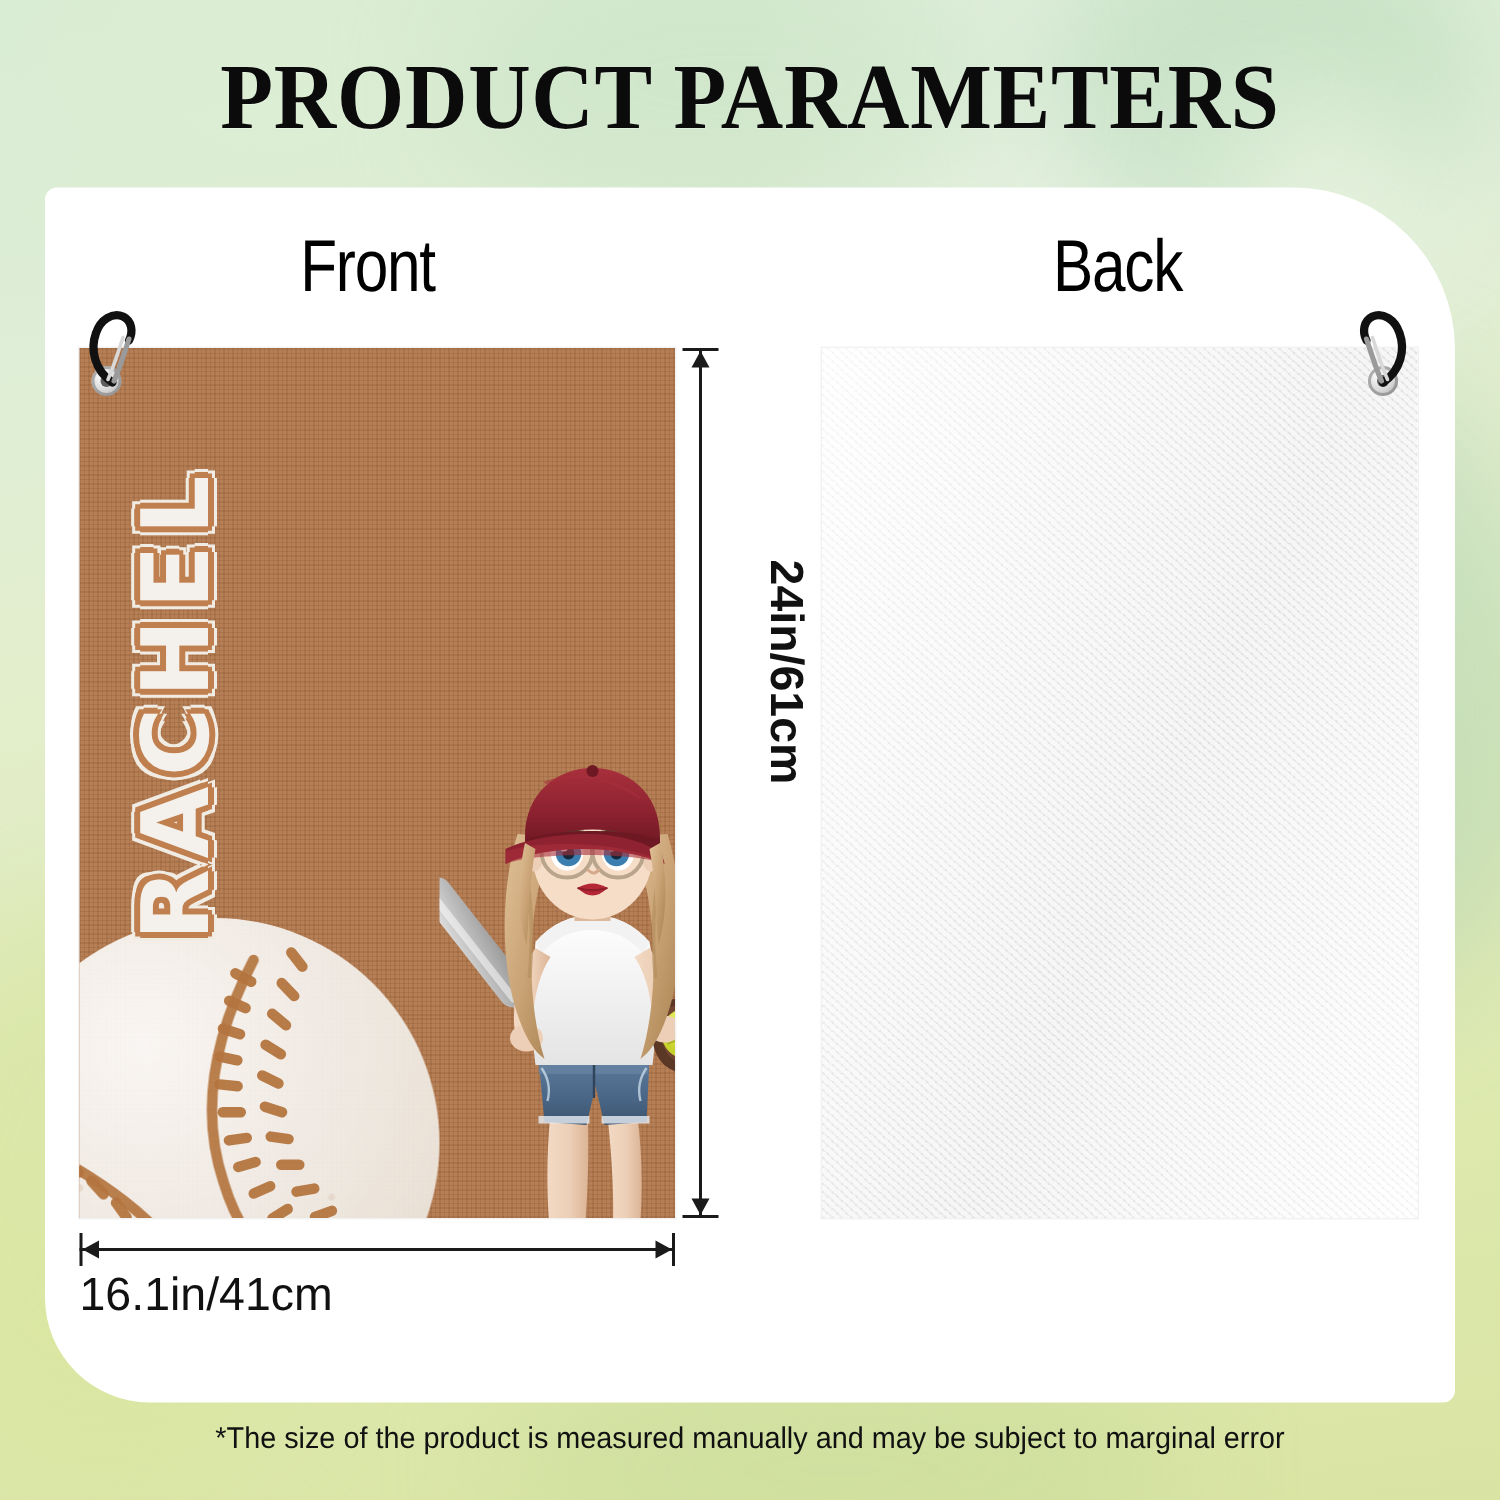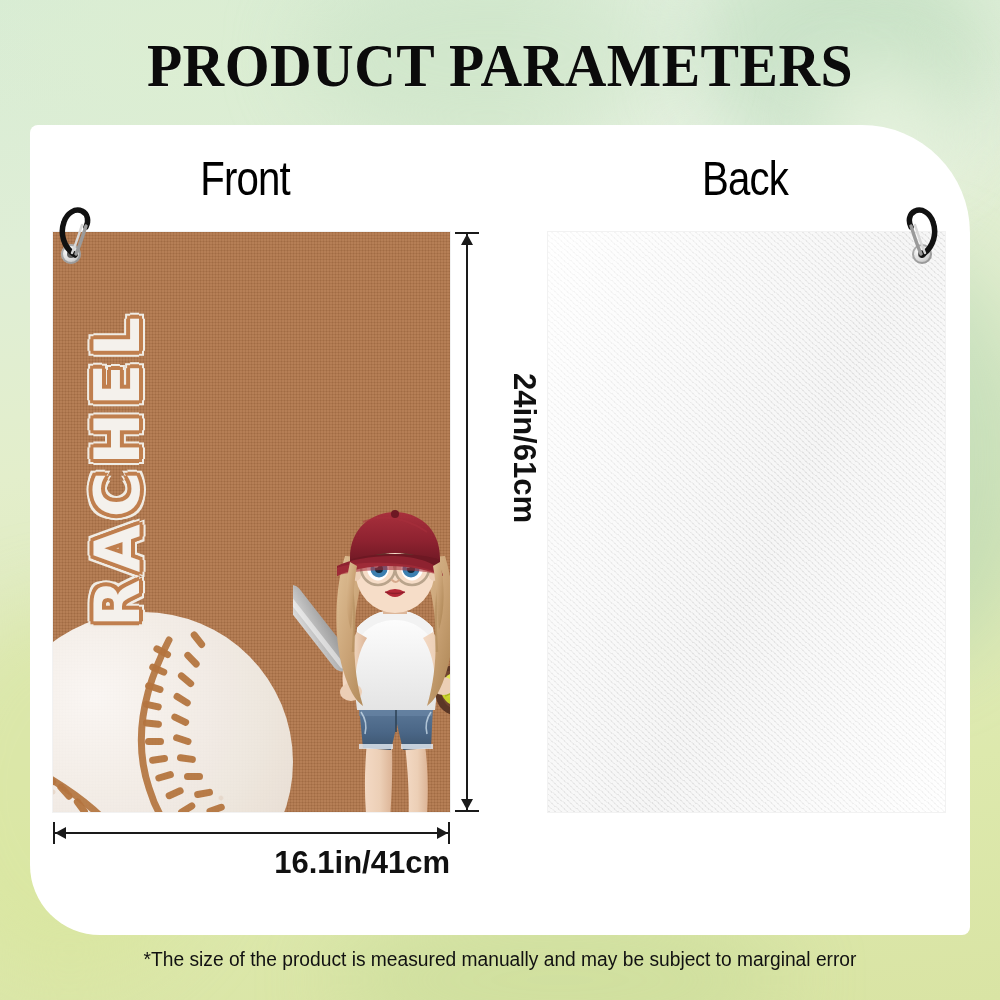--- a/index.html
+++ b/index.html
@@ -123,22 +123,22 @@
     text-align:center; font-size:31px; font-weight:700; color:#111; letter-spacing:0px;
     white-space:nowrap;
   }
 
   .hline{ left:53px; top:832px; width:397px; height:1.6px; }
   .htick-l{ left:53px; top:822px; width:1.6px; height:22px; }
   .htick-r{ left:448px; top:822px; width:1.6px; height:22px; }
   .arr-lf{ left:55px; top:827px; border-top:6px solid transparent; border-bottom:6px solid transparent; border-right:11px solid #1a1a1a; }
   .arr-rt{ left:437px; top:827px; border-top:6px solid transparent; border-bottom:6px solid transparent; border-left:11px solid #1a1a1a; }
   .hlabel{
-    position:absolute; left:53px; top:845px; width:397px; text-align:right;
-    font-size:31px; font-weight:700; color:#111; white-space:nowrap;
+    position:absolute; left:53px; top:845px; width:397px; text-align:left;
+    font-size:31px; font-weight:400; color:#111; white-space:nowrap;
   }
 
   .footnote{
     position:absolute; left:0; top:948px; width:1000px; text-align:center;
     font-size:20px; color:#111; white-space:nowrap;
     transform:scaleX(.96); transform-origin:50% 50%;
   }
 </style>
 </head>
 <body>

